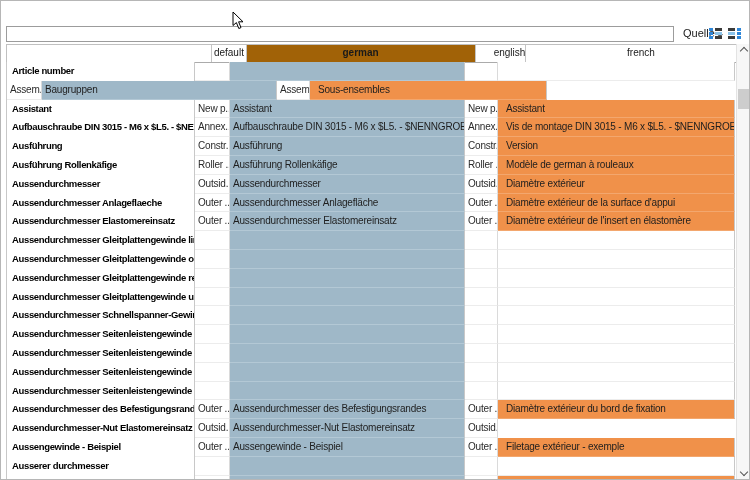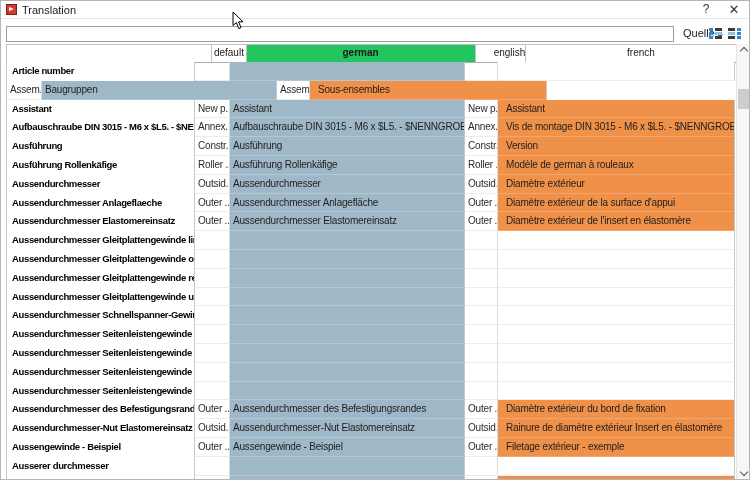--- a/index.html
+++ b/index.html
@@ -27,21 +27,21 @@
   .icon-btn { position:absolute; top:25px; width:16px; height:15px; }
   .icon-btn1 { left:707px; }
   .icon-btn2 { left:726px; }
   
   .thead { position:absolute; left:5px; top:43px; width:728px; height:17px; display:flex;
     border-top:1px solid #c0c0c0; border-left:1px solid #c0c0c0; border-bottom:1px solid #ababab; box-sizing:content-box;padding-left:22px; }
   .th { box-sizing:border-box; font-size:10px; color:#1a1a1a; text-align:center; line-height:16px;
     white-space:nowrap; overflow:hidden; border-right:1px solid #c4c4c4; background:#fff; }
   .th-label  { width:188px; }
   .th-default{ width:35px; }
-  .th-german { width:235px; background:#22c55e; font-weight:bold; }
+  .th-german { width:235px; background:#a16207; font-weight:bold; }
   .th-english{ width:33px;margin-left:18px; }
   .th-french { width:237px; }
   
   .tbody { position:absolute; left:5px; top:61px; width:728px; height:419px; overflow:hidden;
     border-left:1px solid #c8c8c8; box-sizing:content-box; }
   .row { display:flex; height:18.8px; }
   .cell { box-sizing:border-box; font-size:10px; line-height:18.4px; white-space:nowrap; overflow:hidden;
     padding:0 3px; letter-spacing:-0.2px; color:#1e1e1e; }
   .c-label { width:188px; font-weight:bold; font-size:9.5px; letter-spacing:-0.35px; padding-left:5px;
     border-right:1px solid #c8c8c8; color:#000; background:#fff; }
@@ -59,26 +59,20 @@
   .chev-down { border-right:1px solid #565656; border-bottom:1px solid #565656; transform:rotate(45deg); margin-top:2px; }
   .vs-thumb { position:absolute; left:1px; top:45px; width:11px; height:20px; background:#cdcdcd; }
   
   .cursor { position:absolute; left:231px; top:10px; pointer-events:none; }
 </style>
 </head>
 <body>
 
 <div class="window">
 
-  <div class="titlebar">
-    <div class="app-icon"></div>
-    <div class="title-text">Translation</div>
-    <div class="tb-btn btn-help">?</div>
-    <div class="tb-btn btn-close">✕</div>
-  </div>
 
   <input class="search-input" type="text" placeholder="" style="">
   <div class="source-dd">
     <span>Quelle</span><span class="caret"></span>
   </div>
   <div class="icon-btn icon-btn1">
     <svg width="15" height="14">
       <rect x="1" y="2" width="4" height="3" fill="#2e86d8"></rect>
         <rect x="7" y="2" width="7" height="3" fill="#3a3a3a"></rect>
       <rect x="1" y="6" width="4" height="3" fill="#2e86d8"></rect>
@@ -237,21 +231,20 @@
         <div class="cell c-default">Outer ...</div>
         <div class="cell c-german">Aussendurchmesser des Befestigungsrandes</div>
         <div class="cell c-english">Outer ...</div>
         <div class="cell c-french filled">Diamètre extérieur du bord de fixation</div>
       </div>
       <div class="row">
         <div class="cell c-label">Aussendurchmesser-Nut Elastomereinsatz</div>
         <div class="cell c-default">Outsid...</div>
         <div class="cell c-german">Aussendurchmesser-Nut Elastomereinsatz</div>
         <div class="cell c-english">Outsid...</div>
-        <div class="cell c-french filled">Rainure de diamètre extérieur Insert en élastomère</div>
       </div>
       <div class="row">
         <div class="cell c-label">Aussengewinde - Beispiel</div>
         <div class="cell c-default">Outer ...</div>
         <div class="cell c-german">Aussengewinde - Beispiel</div>
         <div class="cell c-english">Outer ...</div>
         <div class="cell c-french filled">Filetage extérieur - exemple</div>
       </div>
       <div class="row">
         <div class="cell c-label">Ausserer durchmesser</div>

